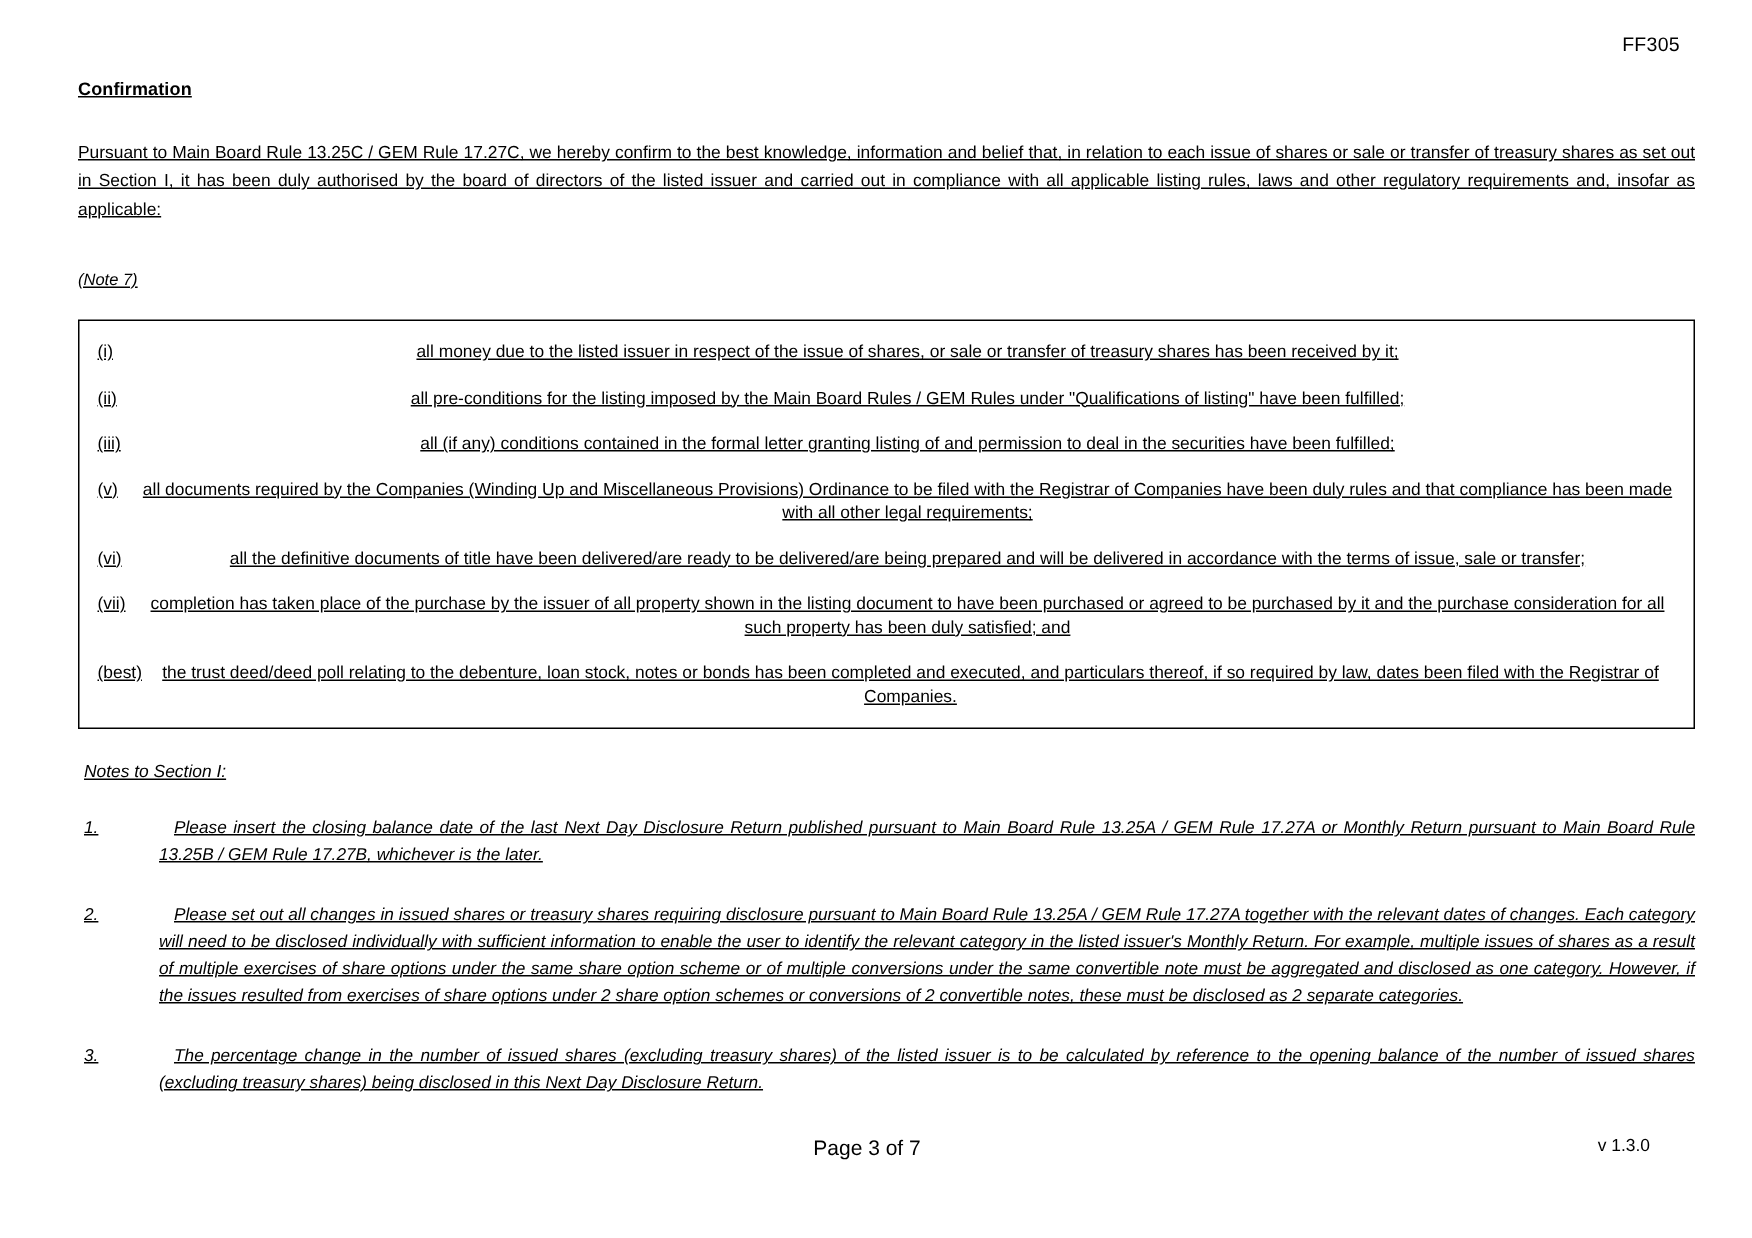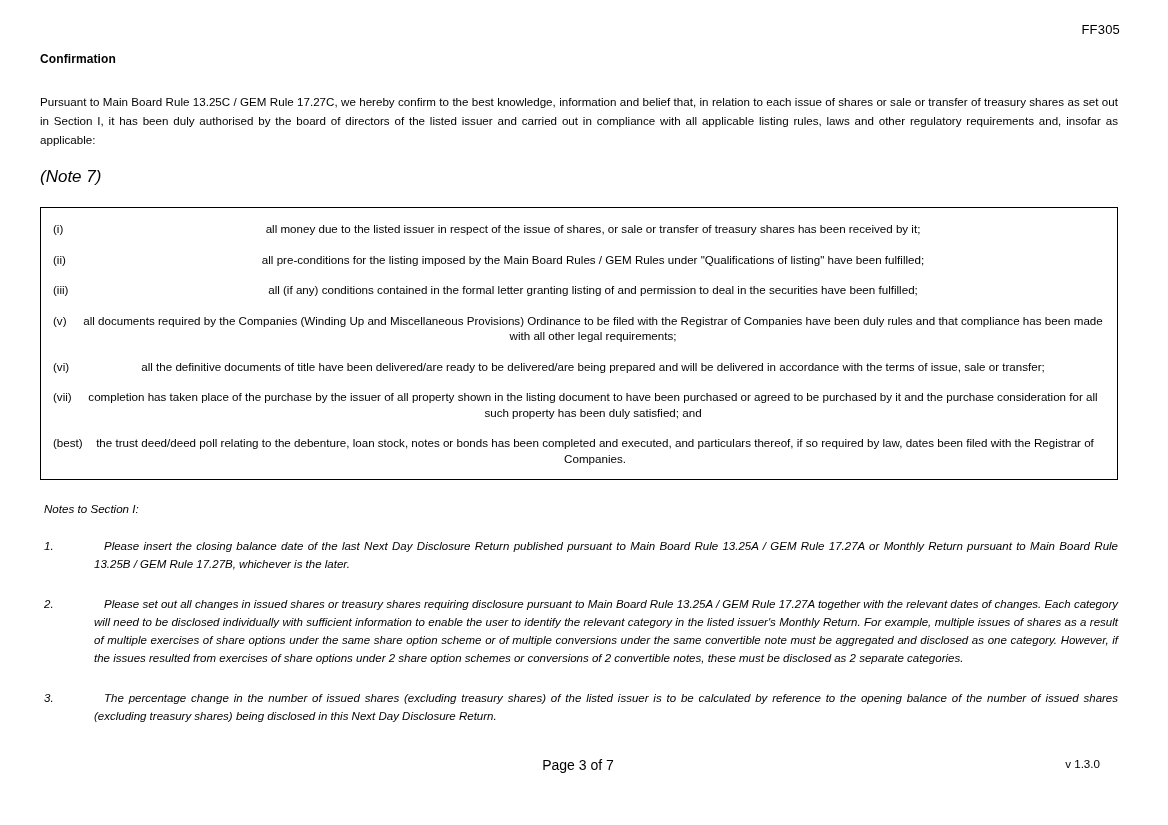--- a/index.html
+++ b/index.html
@@ -22,41 +22,42 @@
   }
   .form-code {
     position: absolute;
     top: 22px;
     right: 48px;
     font-size: 13px;
     letter-spacing: 0.2px;
   }
   .content {
     position: absolute;
-    left: 40px;
+    left: 52px;
     top: 52px;
     width: 1078px;
+    text-decoration: underline;
   }
   .section-heading {
     font-size: 12px;
     font-weight: bold;
     margin: 0 0 0 0;
     padding: 0;
     letter-spacing: 0.1px;
   }
   .para {
     font-size: 11.6px;
     line-height: 19px;
     text-align: justify;
     margin-top: 26px;
   }
   .note-ref {
-    font-size: 17px;
+    font-size: 11px;
     font-style: italic;
-    margin-top: 18px;
+    margin-top: 32px;
   }
   .box {
     margin-top: 20px;
     border: 1px solid #000000;
     padding: 10px 12px 13px 10px;
     box-sizing: border-box;
   }
   .box-item {
     display: flex;
     align-items: flex-start;

